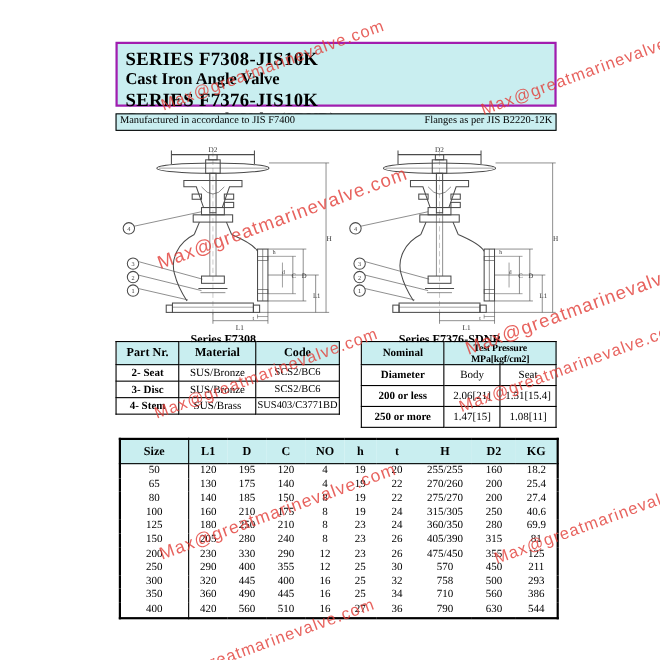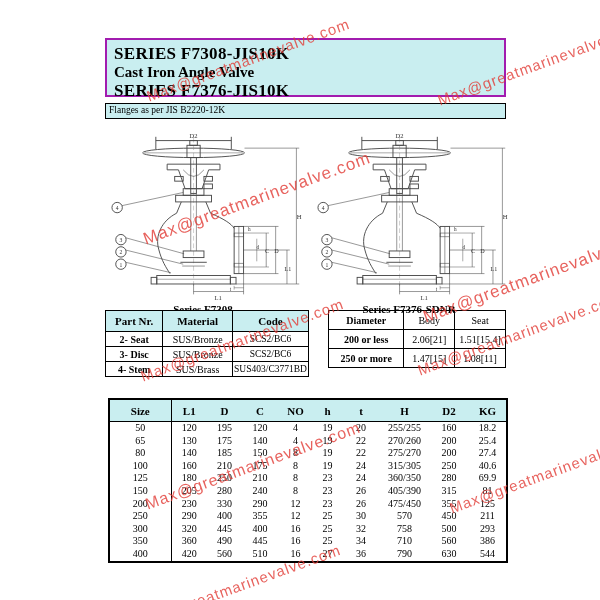--- a/index.html
+++ b/index.html
@@ -56,20 +56,21 @@
       <div class="series-title">SERIES F7308-JIS10K</div>
       <div class="series-sub">Cast Iron Angle Valve</div>
     </div>
     <div class="hcol">
       <div class="series-title">SERIES F7376-JIS10K</div>
       <div class="series-sub">Cast Iron Angle Valve(SDNR)</div>
     </div>
   </div>
 
   <div class="note-bar">
+    <span>Manufactured in accordance to JIS F7400</span>
     <span>Flanges as per JIS B2220-12K</span>
   </div>
 
   <div class="diagrams">
 
     <div class="diagram">
       <svg width="200" height="170" viewBox="0 0 212 180">
         <g stroke="#4a4a4a" stroke-width="1" fill="none">
           <line x1="96" y1="6" x2="96" y2="166" stroke-dasharray="5,3" stroke-width="0.5" stroke="#999"></line>
 
@@ -272,20 +273,24 @@
   </table>
 
   <table class="press-table">
     <colgroup>
         <col style="width:76px">
         <col style="width:51px">
         <col style="width:51px">
       </colgroup>
     <tbody>
       <tr>
+        <th>Nominal</th>
+        <th colspan="2" style="font-size:9px;letter-spacing:-.2px;">Test Pressure MPa[kgf/cm2]</th>
+      </tr>
+      <tr>
         <td class="lbl">Diameter</td>
         <td>Body</td>
         <td>Seat</td>
       </tr>
       <tr>
         <td class="lbl">200 or less</td>
         <td>2.06[21]</td>
         <td>1.51[15.4]</td>
       </tr>
       <tr>

